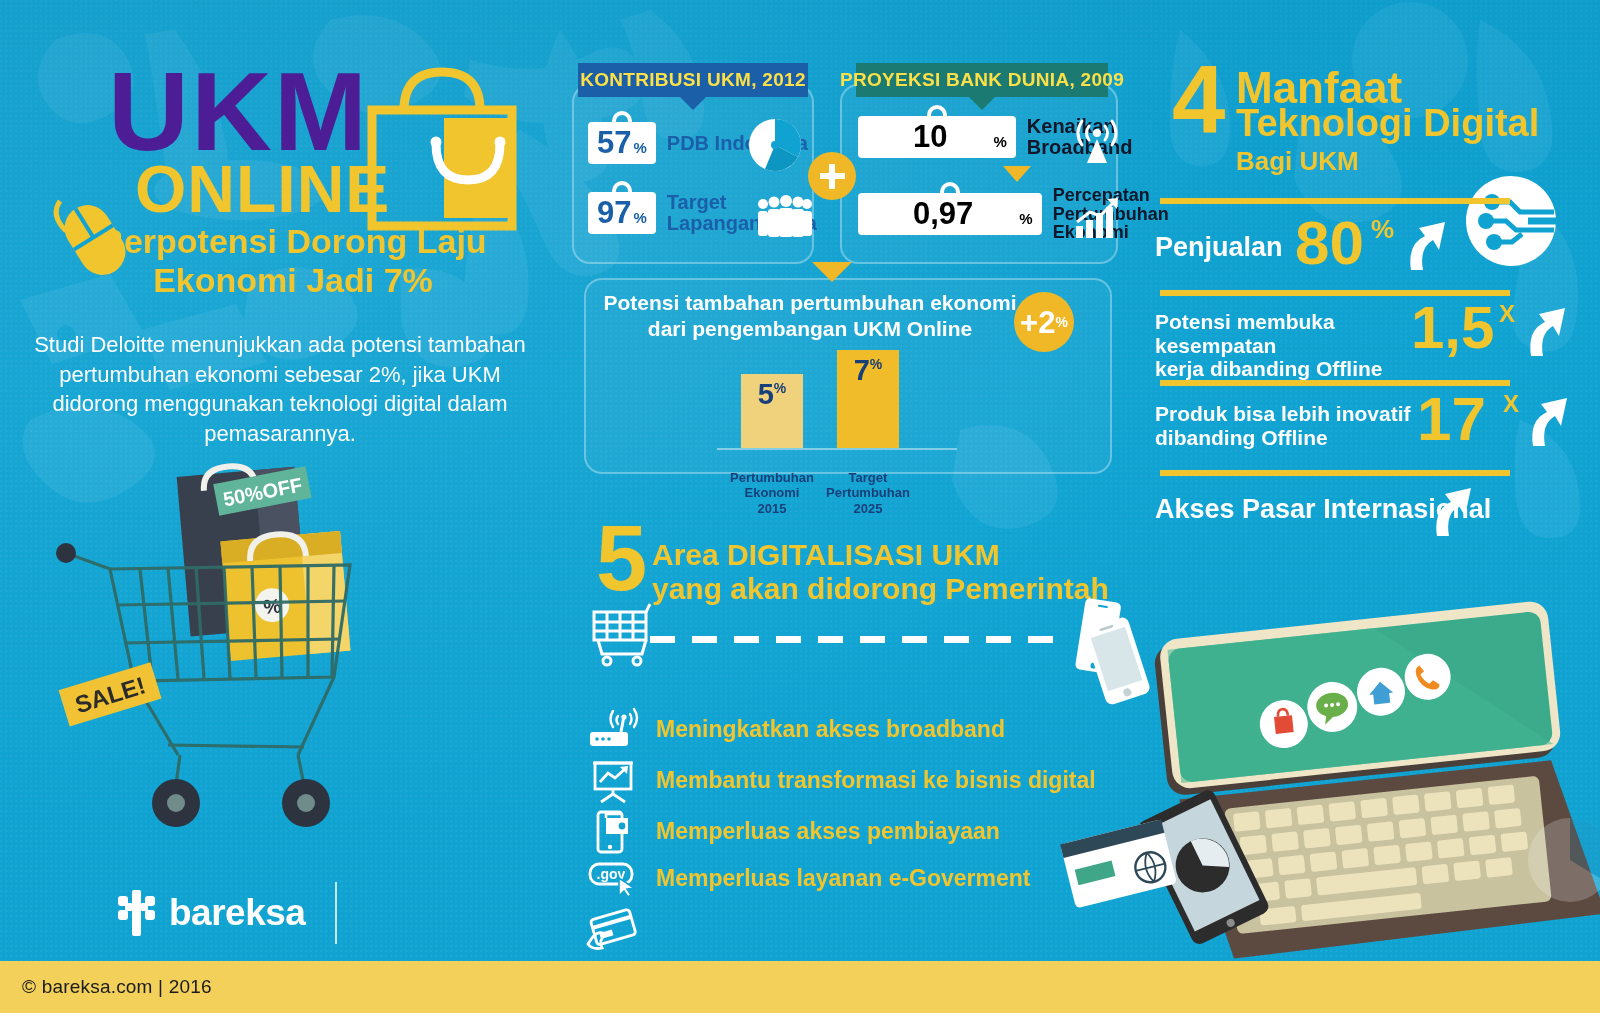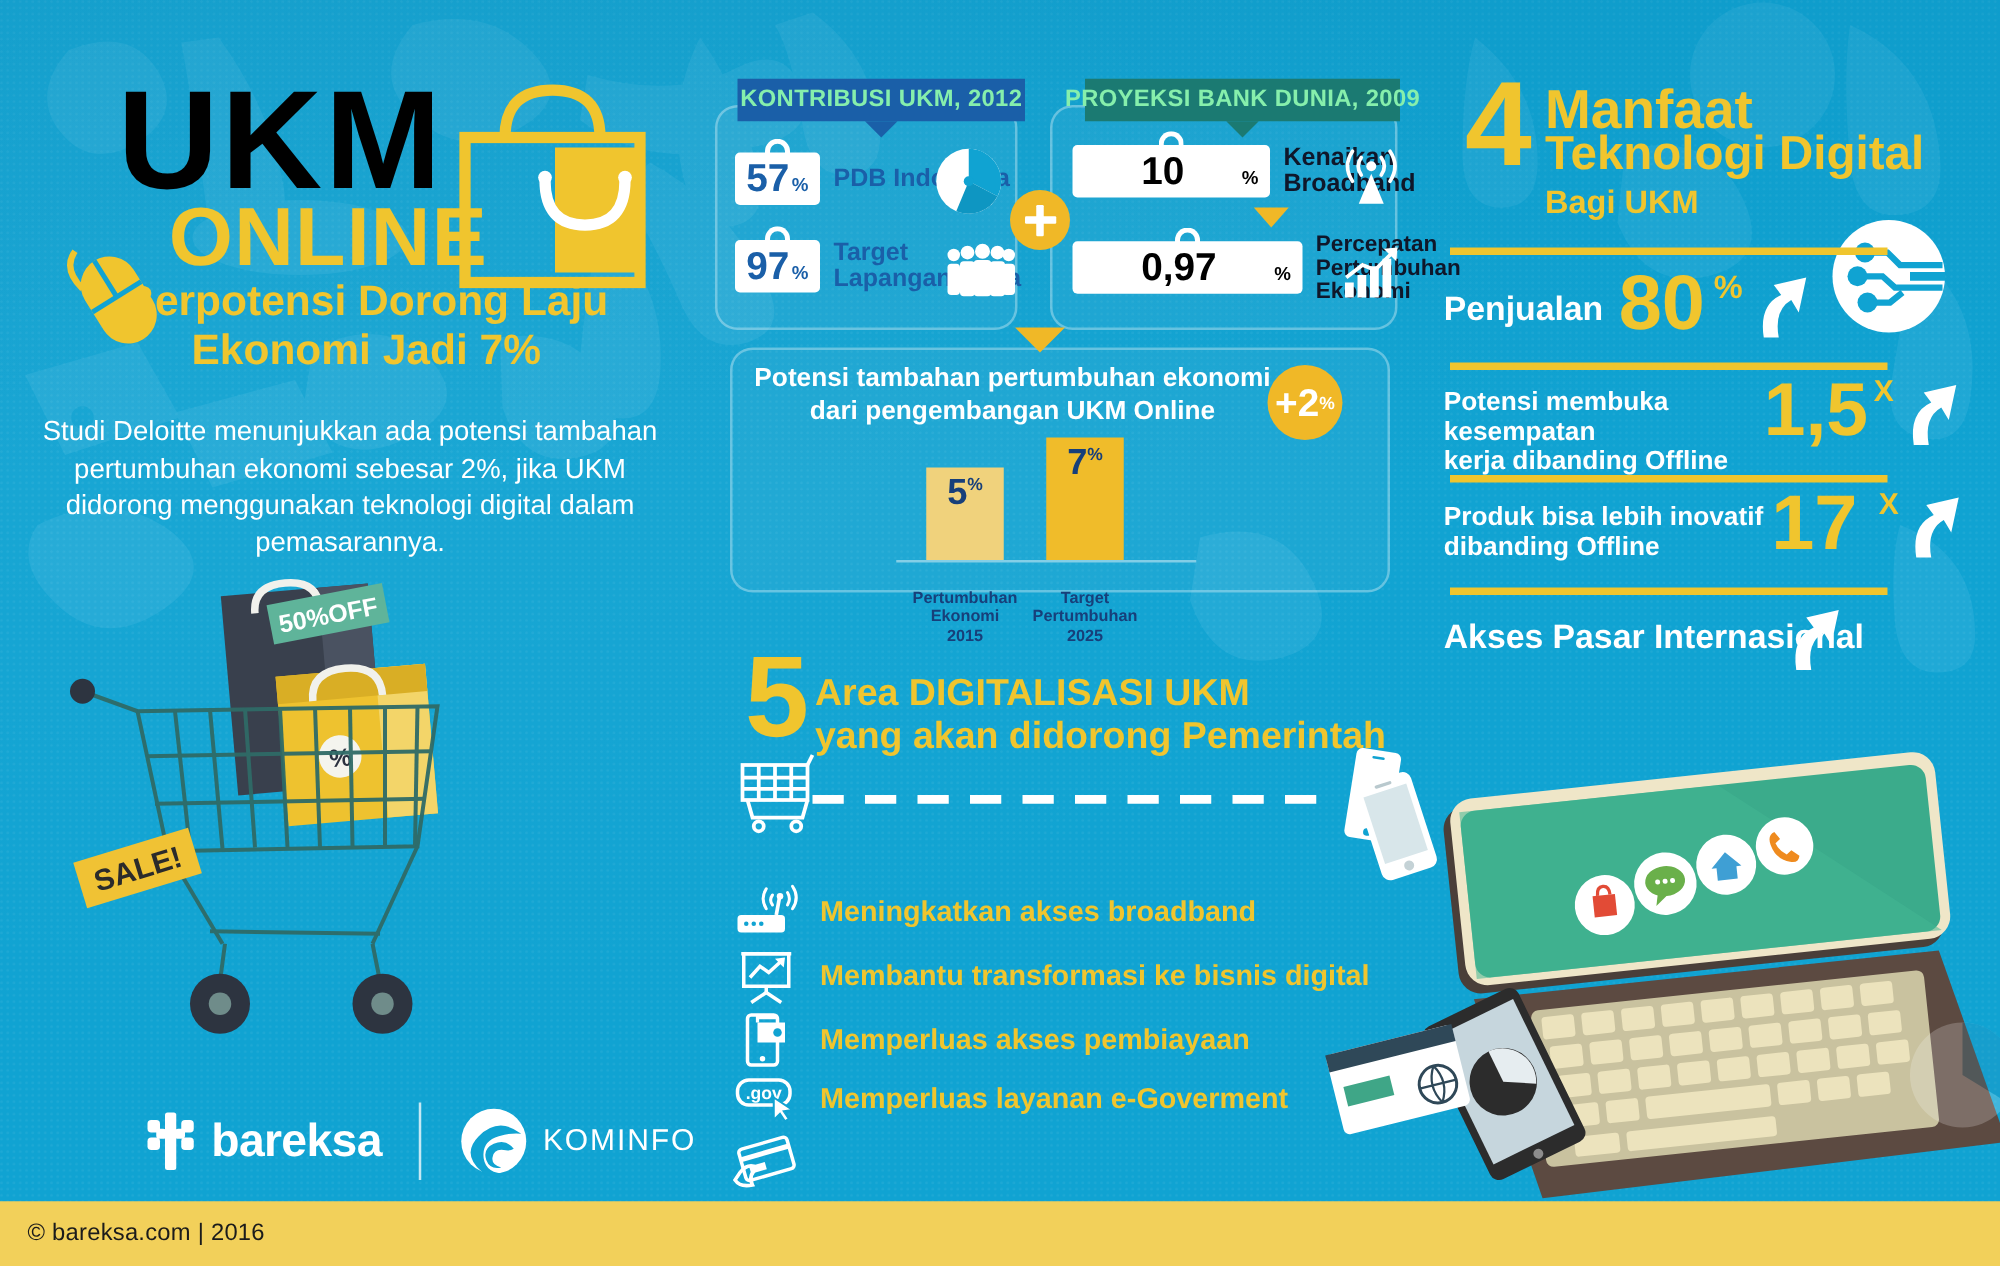--- a/index.html
+++ b/index.html
@@ -29,22 +29,22 @@
     display:flex; align-items:center;
   }
   .footer-text {
     margin-left:22px; font-size:19px; color:#1b1b1b;
     font-family:"Liberation Sans", sans-serif; letter-spacing:.2px;
   }
 
   
   .hero { position:absolute; left:0; top:0; width:560px; height:520px; }
   .hero-ukm {
-    position:absolute; left:94px; top:62px;
-    font-size:112px; line-height:.9; font-weight:bold; color:#000000;
+    position:absolute; left:108px; top:62px;
+    font-size:112px; line-height:.9; font-weight:bold; color:#4c1d95;
     letter-spacing:2px;
   }
   .hero-online {
     position:absolute; left:135px; top:160px;
     font-size:66px; line-height:.9; font-weight:bold; color:#f0c52e;
     letter-spacing:1px;
   }
   .hero-sub {
     position:absolute; left:98px; top:222px; width:390px;
     font-size:34px; line-height:1.15; font-weight:bold; color:#f0c52e;
@@ -65,23 +65,22 @@
   .panel {
     position:absolute; border:2px solid rgba(255,255,255,.32);
     border-radius:18px; background:rgba(255,255,255,.045);
   }
   .panel-left  { left:572px; top:84px;  width:242px; height:180px; }
   .panel-right { left:840px; top:84px;  width:278px; height:180px; }
   .panel-pot   { left:584px; top:278px; width:528px; height:196px; }
 
   .banner {
     position:absolute; height:34px; display:flex; align-items:center; justify-content:center;
-    color:#86efac; font-weight:bold; font-size:19px; letter-spacing:.3px;
+    color:#fde047; font-weight:bold; font-size:19px; letter-spacing:.3px;
     white-space:nowrap;
-    margin-left:12px;
   }
   .banner::after {
     content:""; position:absolute; left:50%; bottom:-13px; transform:translateX(-50%);
     border-left:13px solid transparent; border-right:13px solid transparent;
   }
   .banner-blue { left:578px; top:63px; width:230px; background:#1a5fa8; }
   .banner-blue::after { border-top:13px solid #1a5fa8; }
   .banner-green { left:856px; top:63px; width:252px; background:#1b7a72; }
   .banner-green::after { border-top:13px solid #1b7a72; }
 
@@ -764,27 +763,19 @@
           <rect x="33" y="10" width="10" height="10" rx="3"></rect>
           <rect x="6" y="24" width="10" height="10" rx="3"></rect>
           <rect x="33" y="24" width="10" height="10" rx="3"></rect>
           <rect x="13" y="17" width="8" height="8" rx="2.5"></rect>
           <rect x="28" y="17" width="8" height="8" rx="2.5"></rect>
         </g>
       </svg>
       <span class="brand-name">bareksa</span>
     </div>
     <div class="logo-div"></div>
-    <div style="display:flex; align-items:center;">
-      <svg width="56" height="56" viewBox="0 0 56 56">
-        <circle cx="28" cy="28" r="26" fill="#fff"></circle>
-        <path d="M50 22 q-18 -14 -34 2 q-14 14 2 28 q10 9 20 2 q-16 0 -18 -12 q-2 -14 12 -18 q10 -3 18 -2 z" fill="#10a3d2"></path>
-        <path d="M44 34 q-6 -8 -16 -4 q-9 4 -6 13 q3 8 12 6 q-8 -2 -7 -8 q1 -7 9 -6 q5 1 8 -1 z" fill="#10a3d2"></path>
-      </svg>
-      <span class="kominfo-name">KOMINFO</span>
-    </div>
   </div>
 
   <div class="footer-strip">
     <div class="footer-text">© bareksa.com | 2016</div>
   </div>
 
 </div>
 
 </body></html>

